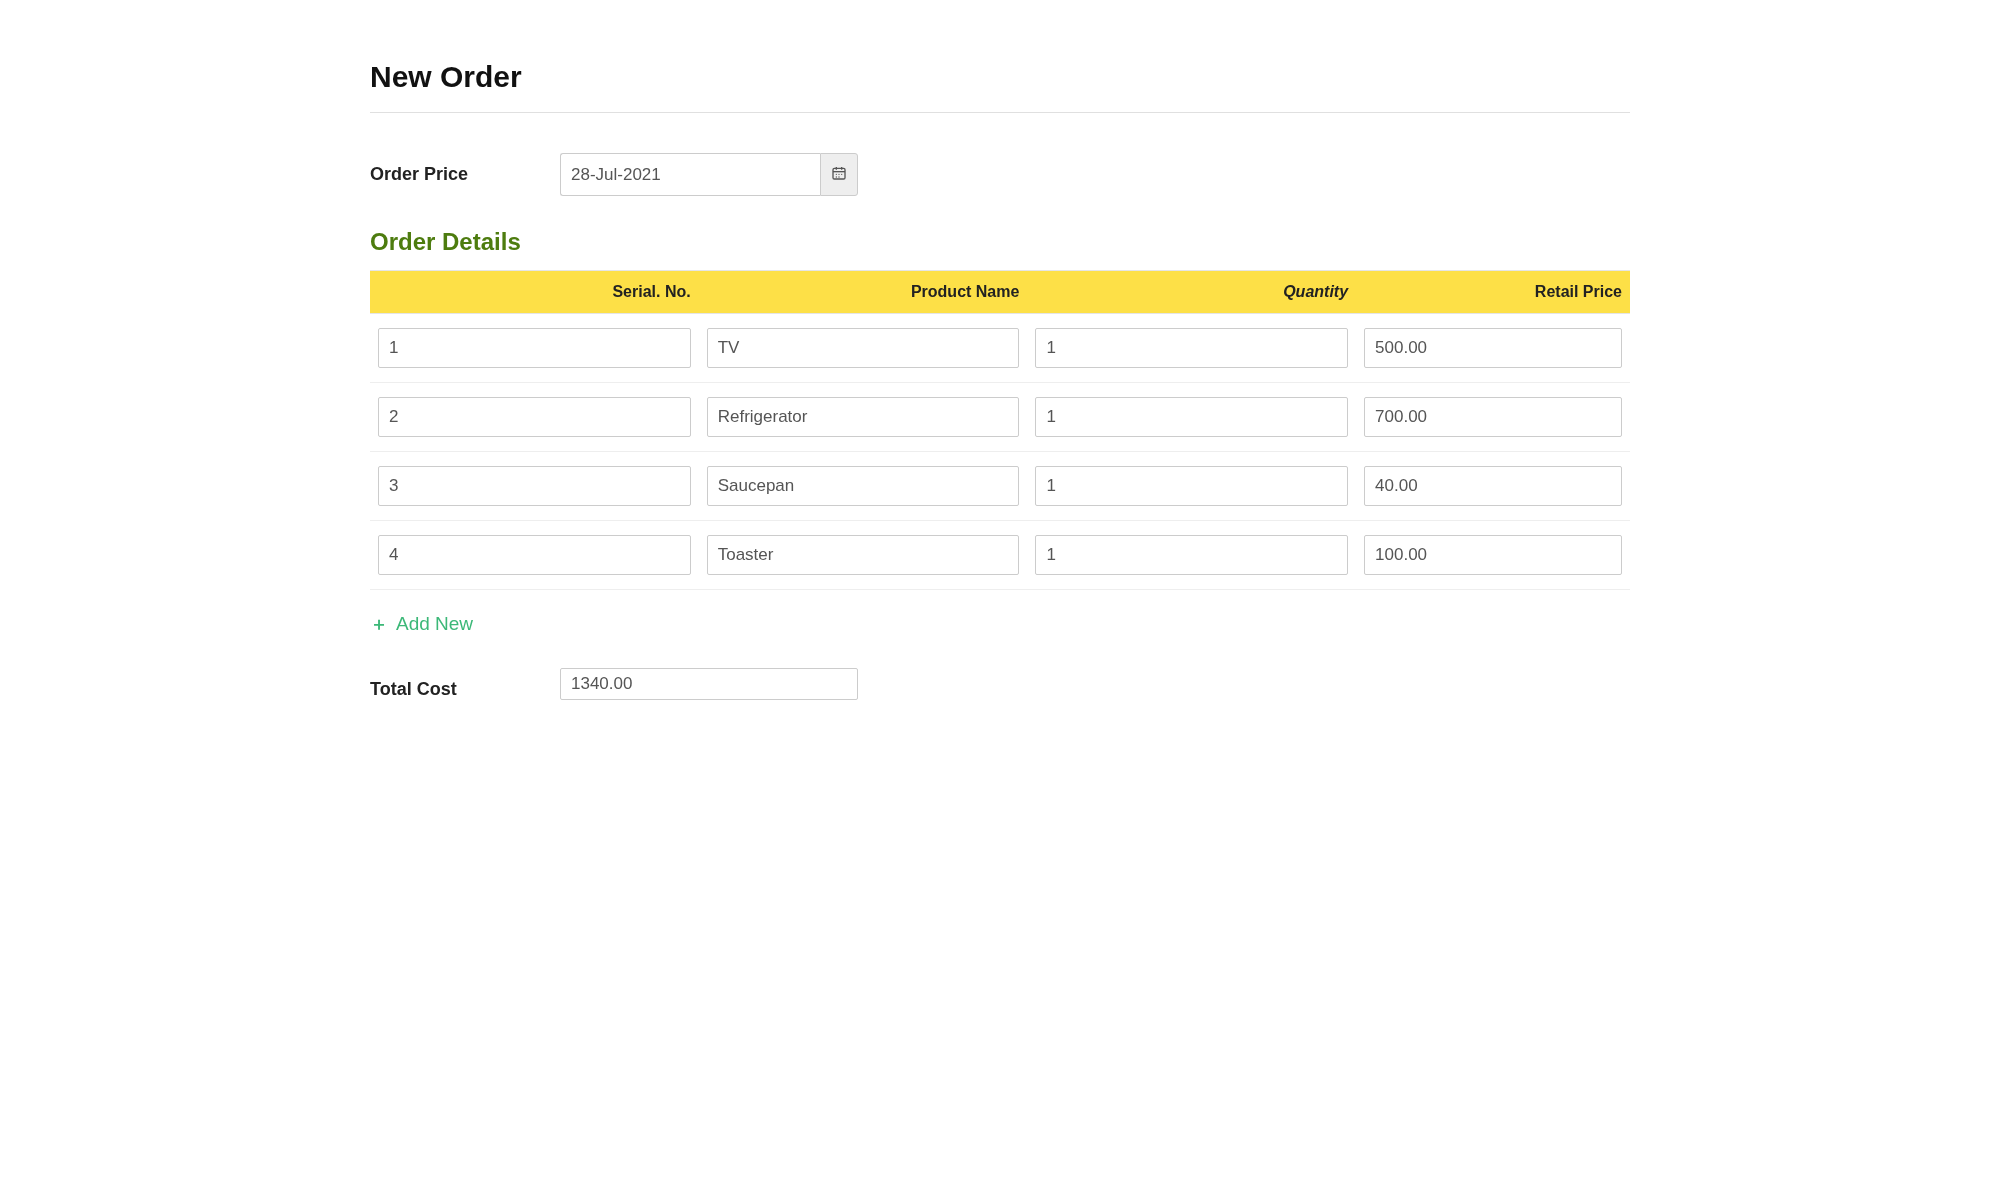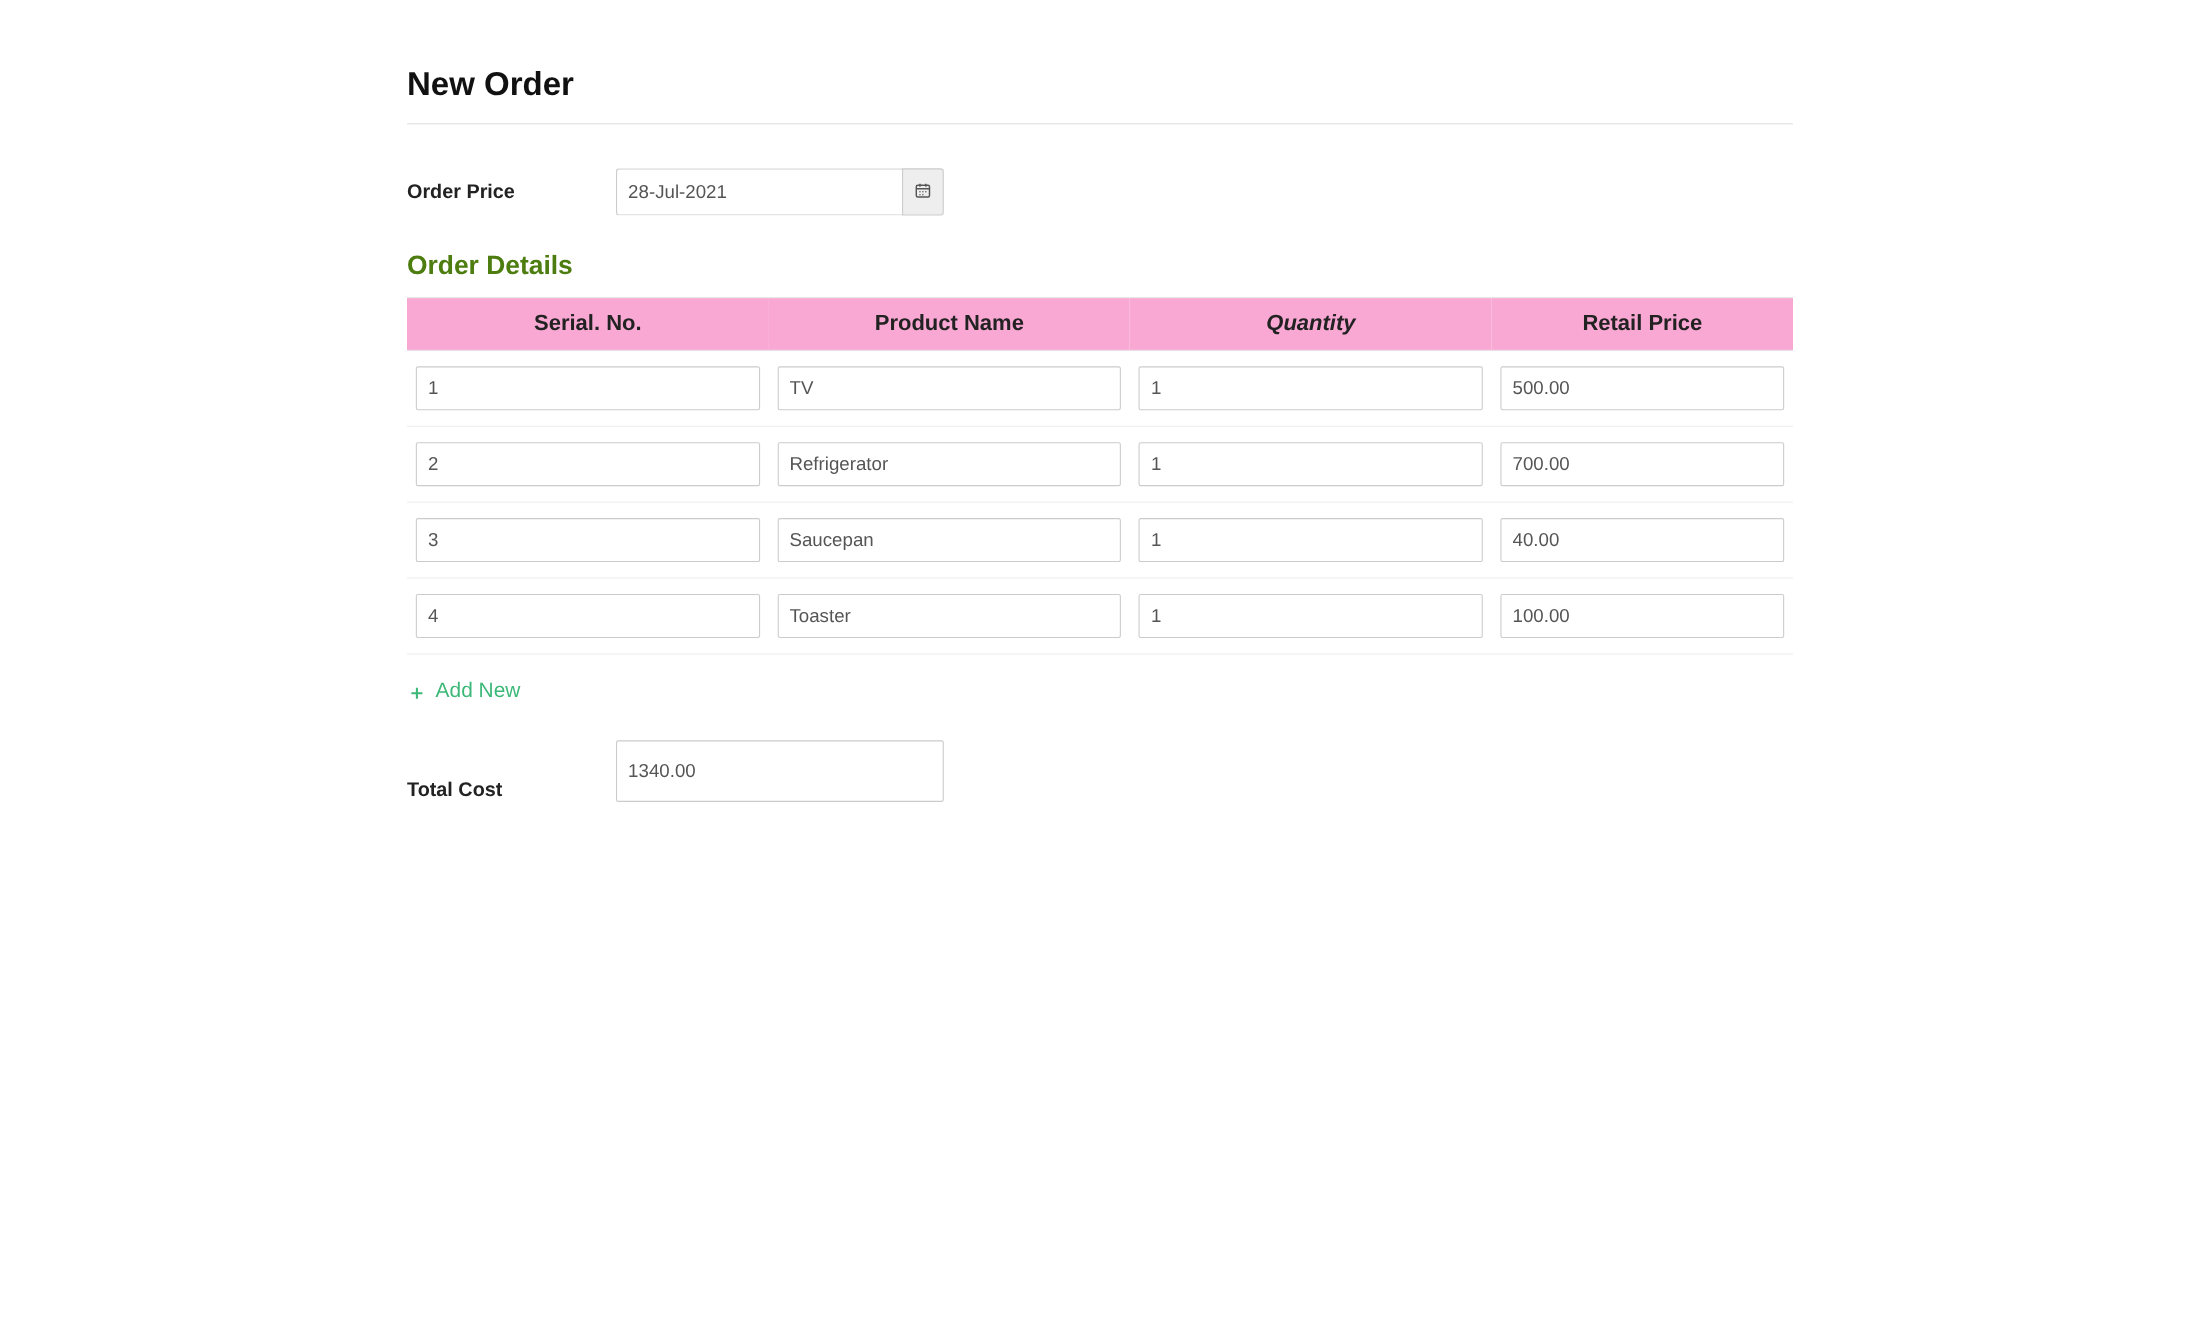--- a/index.html
+++ b/index.html
@@ -63,25 +63,25 @@
     font-weight: 600;
     color: #4d7c0f;
     margin-bottom: 14px;
   }
   table.details {
     width: 100%;
     border-collapse: collapse;
     margin-bottom: 18px;
   }
   table.details thead th {
-    text-align: center;
-    font-size: 20px;
+    text-align: right;
+    font-size: 16px;
     font-weight: 600;
     color: #222;
-    background: #f9a8d4;
+    background: #fde047;
     border-top: 1px solid #e5e5e5;
     border-bottom: 1px solid #e5e5e5;
     padding: 12px 8px;
   }
   table.details tbody td {
     padding: 14px 8px;
     border-bottom: 1px solid #eee;
   }
   table.details input {
     width: 100%;
@@ -121,21 +121,21 @@
     font-weight: 600;
     color: #222;
   }
   .total-input {
     width: 298px;
     border: 1px solid #ccc;
     border-radius: 2px;
     padding: 8px 10px;
     font-size: 17px;
     color: #555;
-    height: 56px;
+    height: 32px;
   }
   .cal-icon { width:16px; height:16px; }
 </style>
 </head>
 <body>
 
 <div class="container">
 
   <h1 class="page-title">New Order</h1>
 

